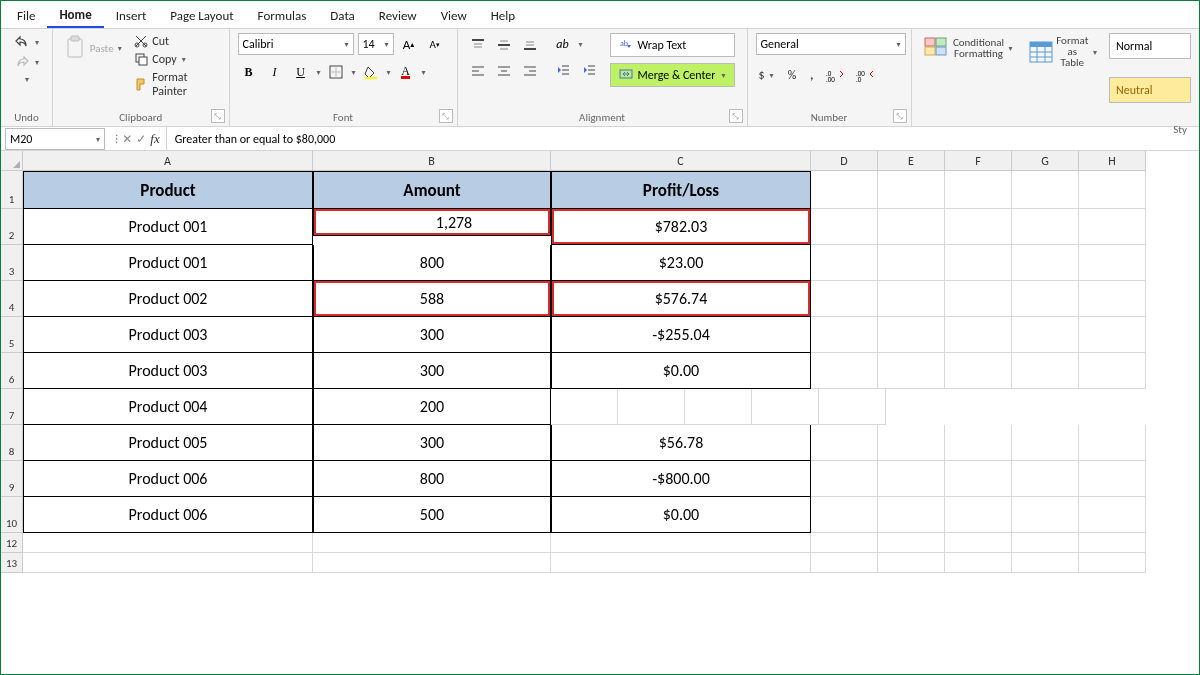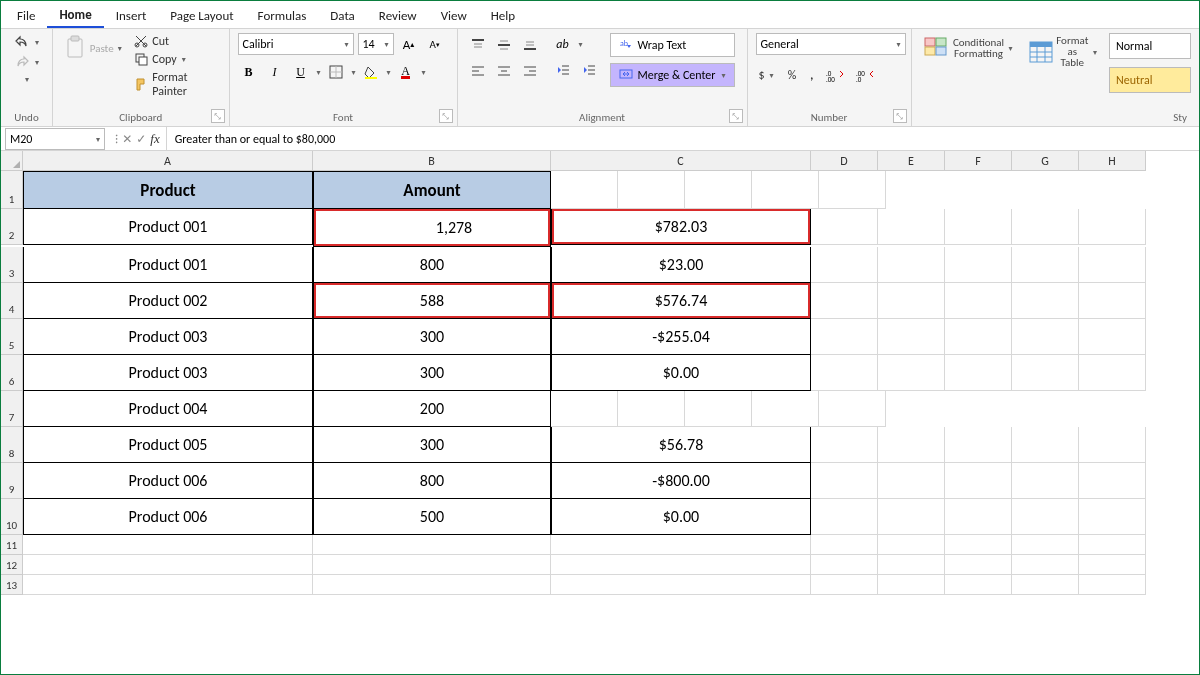--- a/index.html
+++ b/index.html
@@ -25,24 +25,24 @@
   .btnbox svg, .small-btn svg { display:block; }
   .drop { font-size:8px; color:#666; margin-left:1px; }
   .sel { height:22px; border:1px solid #bbb; background:#fff; font-size:12px; padding:0 4px; display:inline-flex; align-items:center; justify-content:space-between; }
   .sel .drop { margin-left:6px; }
 
   
   .align-grid { display:grid; grid-template-columns: repeat(3, 24px); grid-auto-rows:24px; gap:2px; }
   .align-cell { display:flex; align-items:center; justify-content:center; }
 
   .merge-btn, .wrap-btn { border:1px solid #bbb; background:#fff; height:24px; display:inline-flex; align-items:center; gap:5px; padding:0 8px; font-size:12px;}
-  .merge-btn { background:#c4b5fd; }
-
-  
-  .style-swatch { width:82px; height:22px; border:1px solid #bbb; display:flex; align-items:center; padding:12px 6px; font-size:12px; margin-bottom:8px;}
+  .merge-btn { background:#bef264; }
+
+  
+  .style-swatch { width:82px; height:22px; border:1px solid #bbb; display:flex; align-items:center; padding:12px 6px; font-size:12px; margin-bottom:18px;}
   .style-normal { background:#fff; }
   .style-neutral { background:#ffeb9c; color:#9c6500; }
 
   
   .fbar { display:flex; align-items:center; height:24px; border-bottom:1px solid #d4d4d4; background:#fff; }
   .namebox { width:100px; height:22px; margin:0 4px; border:1px solid #bbb; display:flex; align-items:center; justify-content:space-between; padding:0 4px; font-size:12px;}
   .fx-ctl { display:flex; align-items:center; gap:4px; padding:0 6px; height:100%; border-right:1px solid #d4d4d4; }
   .fx-ctl span { font-size:12px; color:#888; }
   .fx-ctl .fx { font-style:italic; font-family:serif; font-size:13px; color:#333; }
   .formula-input { flex:1; padding:0 8px; font-size:12px; height:100%; display:flex; align-items:center; }
@@ -399,30 +399,31 @@
       <div class="ch wN">E</div>
       <div class="ch wN">F</div>
       <div class="ch wN">G</div>
       <div class="ch wN">H</div>
     </div>
   <div class="rows" id="rows">
       <div class="row header-row">
         <div class="rh" style="height: 38px;">1</div>
         <div class="cell wA hdr-cell" style="height: 38px;">Product</div>
         <div class="cell wB hdr-cell" style="height: 38px;">Amount</div>
+        <div class="cell wC hdr-cell" style="height: 38px;">Profit/Loss</div>
         <div class="cell wN" style="height: 38px;"></div>
         <div class="cell wN" style="height: 38px;"></div>
         <div class="cell wN" style="height: 38px;"></div>
         <div class="cell wN" style="height: 38px;"></div>
         <div class="cell wN" style="height: 38px;"></div>
       </div>
       <div class="row data-row">
         <div class="rh" style="height: 36px;">2</div>
         <div class="cell wA data-cell" style="height: 36px;">Product 001</div>
-        <div class="cell wB data-cell hlred" style="height: 38px; padding-left: 44px;">1,278</div>
+        <div class="cell wB data-cell hlred" style="height: 27px; padding-left: 44px;">1,278</div>
         <div class="cell wC data-cell hlred" style="height: 36px;">$782.03</div>
         <div class="cell wN" style="height: 36px;"></div>
         <div class="cell wN" style="height: 36px;"></div>
         <div class="cell wN" style="height: 36px;"></div>
         <div class="cell wN" style="height: 36px;"></div>
         <div class="cell wN" style="height: 36px;"></div>
       </div>
       <div class="row data-row">
         <div class="rh" style="height: 36px;">3</div>
         <div class="cell wA data-cell" style="height: 36px;">Product 001</div>
@@ -502,31 +503,20 @@
       <div class="row data-row">
         <div class="rh" style="height: 36px;">10</div>
         <div class="cell wA data-cell" style="height: 36px;">Product 006</div>
         <div class="cell wB data-cell" style="height: 36px;">500</div>
         <div class="cell wC data-cell" style="height: 36px;">$0.00</div>
         <div class="cell wN" style="height: 36px;"></div>
         <div class="cell wN" style="height: 36px;"></div>
         <div class="cell wN" style="height: 36px;"></div>
         <div class="cell wN" style="height: 36px;"></div>
         <div class="cell wN" style="height: 36px;"></div>
-      </div>
-      <div class="row ">
-        <div class="rh" style="height: 20px;">11</div>
-        <div class="cell wA" style="height: 20px;"></div>
-        <div class="cell wB" style="height: 20px;"></div>
-        <div class="cell wC" style="height: 20px;"></div>
-        <div class="cell wN" style="height: 20px;"></div>
-        <div class="cell wN" style="height: 20px;"></div>
-        <div class="cell wN" style="height: 20px;"></div>
-        <div class="cell wN" style="height: 20px;"></div>
-        <div class="cell wN" style="height: 20px;"></div>
       </div>
       <div class="row ">
         <div class="rh" style="height: 20px;">12</div>
         <div class="cell wA" style="height: 20px;"></div>
         <div class="cell wB" style="height: 20px;"></div>
         <div class="cell wC" style="height: 20px;"></div>
         <div class="cell wN" style="height: 20px;"></div>
         <div class="cell wN" style="height: 20px;"></div>
         <div class="cell wN" style="height: 20px;"></div>
         <div class="cell wN" style="height: 20px;"></div>

